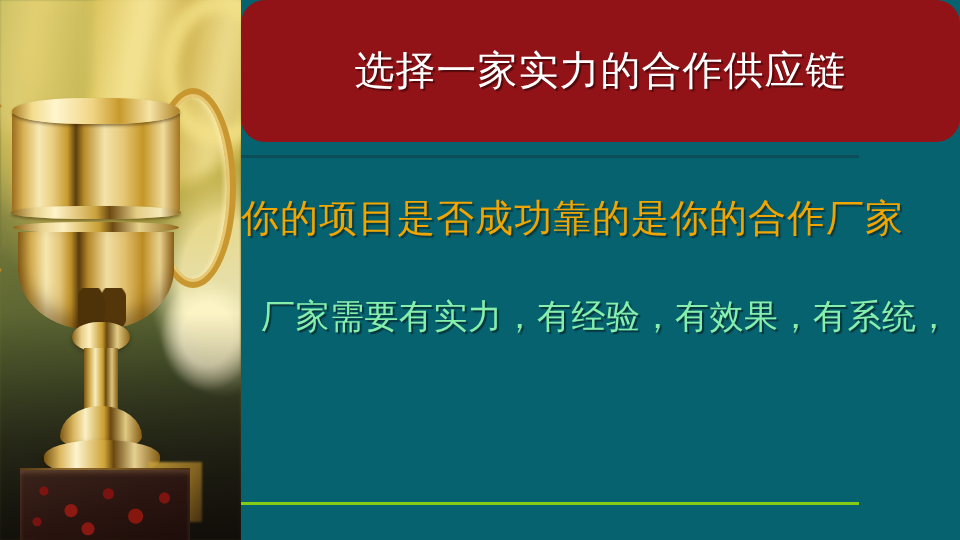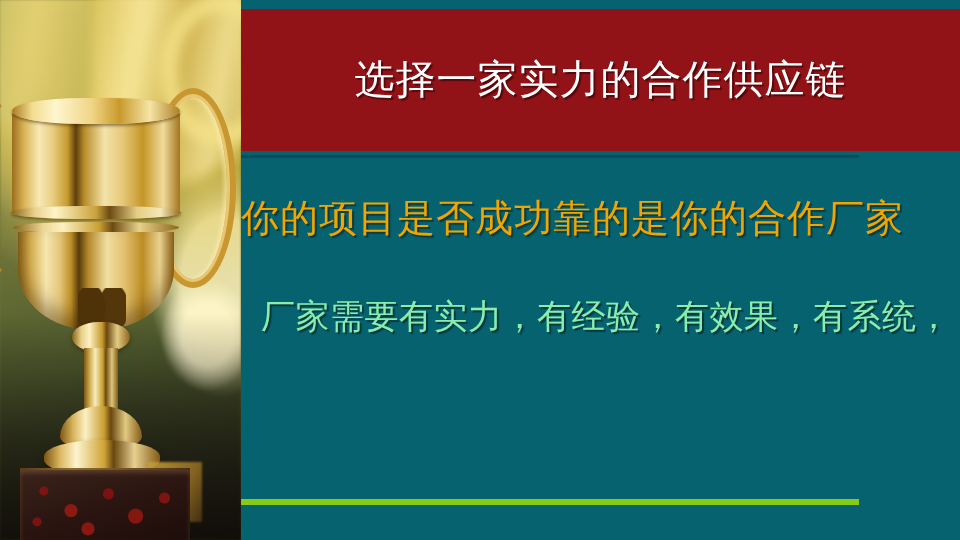--- a/index.html
+++ b/index.html
@@ -182,41 +182,41 @@
     filter:blur(.5px);
   }
   .base-side{
     left:148px; top:462px; width:54px; height:60px;
     background:linear-gradient(120deg,#c8a13a,#8d6a22 60%,#4a3412);
     filter:blur(1px); opacity:.9;
   }
 
   
   #header-band{
-    position:absolute; left:241px; top:9px;
+    position:absolute; left:241px; top:0;
     width:719px; height:142px;
     background:#911317;
     display:flex; flex-direction:row;
-    align-items:center; justify-content:center;
+    align-items:center; justify-content:center;border-radius:24px;
   }
   .htitle{
     color:#ffffff;
     font-size:40px;
     line-height:1.42;
     letter-spacing:1px;
     text-shadow:2px 2px 1px rgba(70,8,10,.85);
     white-space:nowrap;
   }
 
   #body-box{
     position:absolute; left:241px; top:155px;
     width:618px; height:350px;
     background:#06626f;
     border-top:3px solid #0b4e5a;
-    border-bottom:6px solid #84cc16;
+    border-bottom:3px solid #84cc16;
   }
   #subtitle{
     position:absolute; left:0; top:35px; width:100%;
     text-align:center;
     color:#f0a500;
     font-size:38px;
     letter-spacing:1px;
     text-shadow:2px 2px 1px rgba(10,50,58,.8);
     white-space:nowrap;
   }

